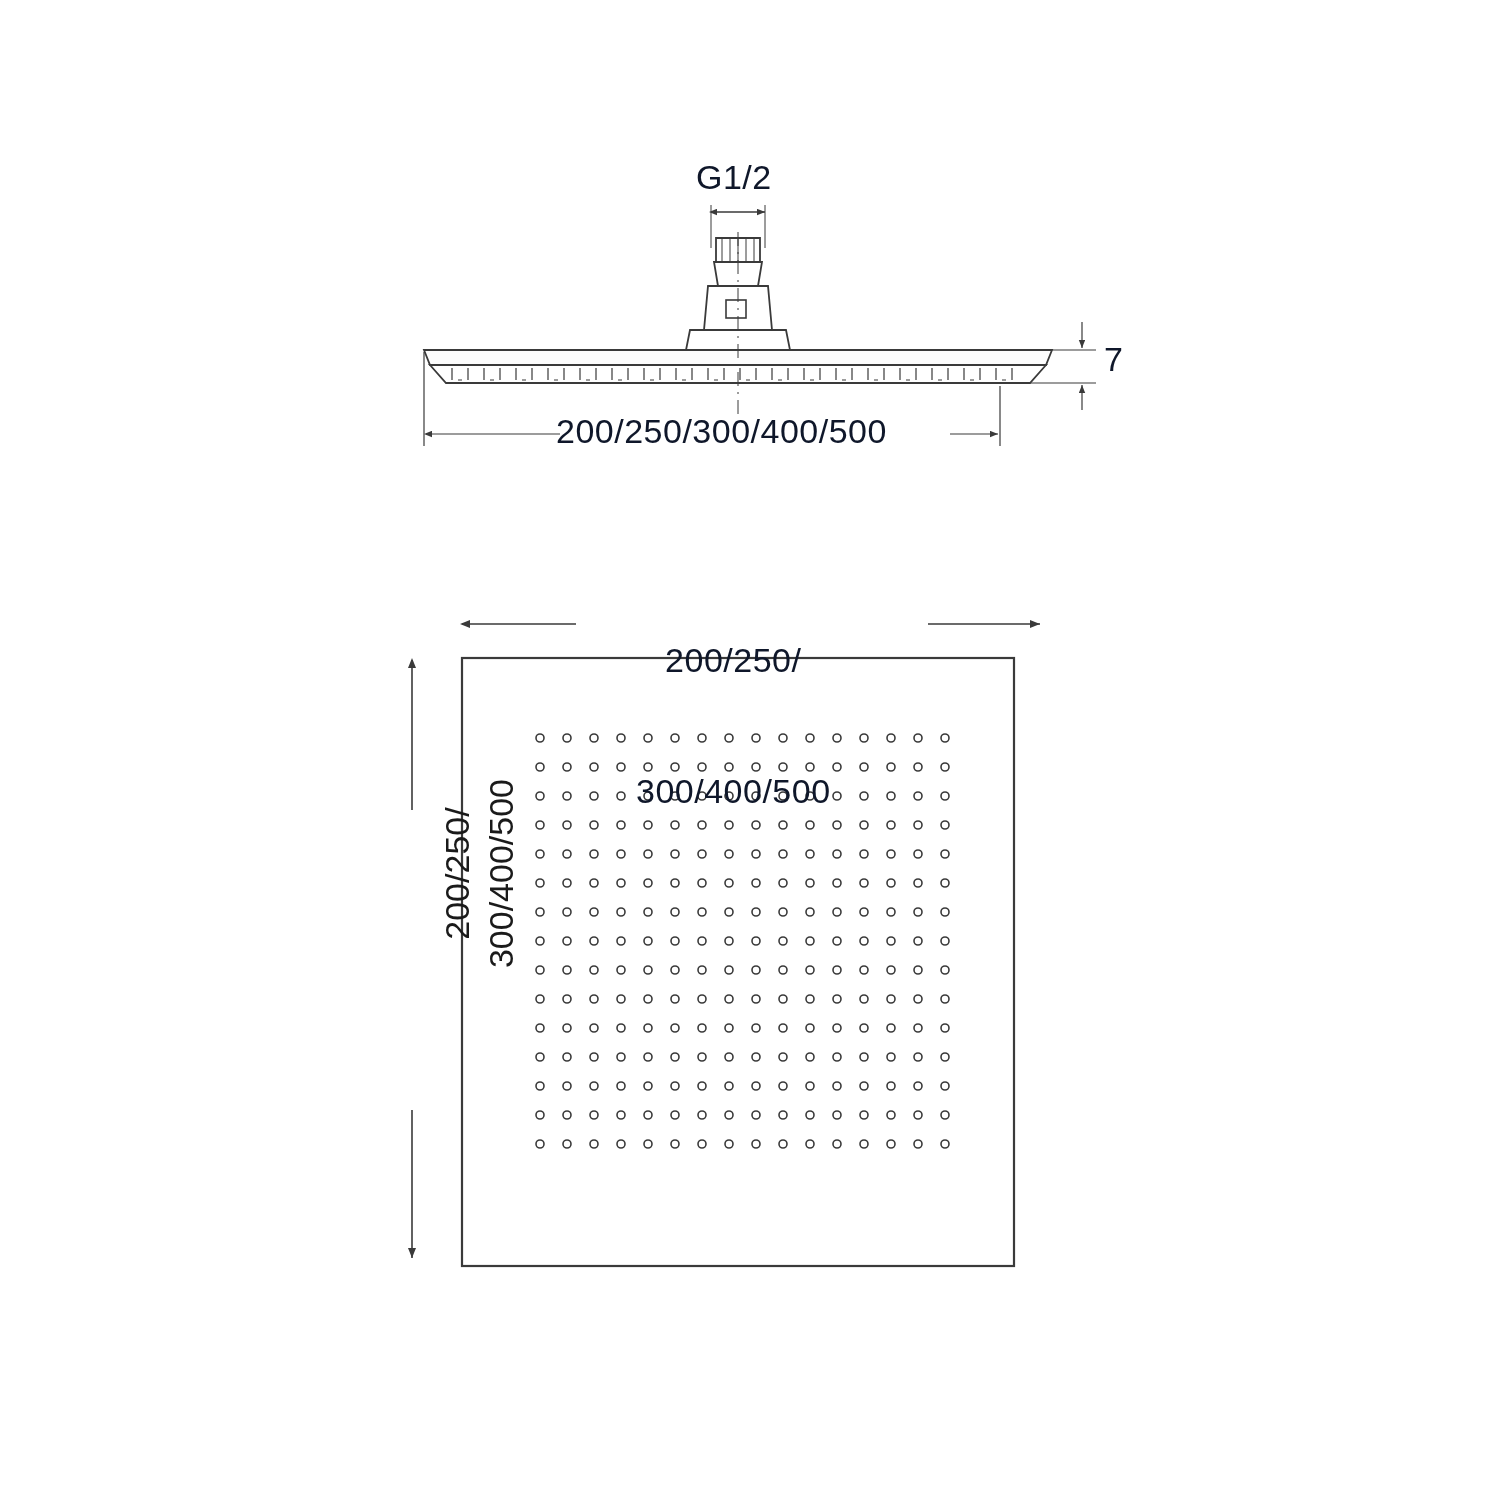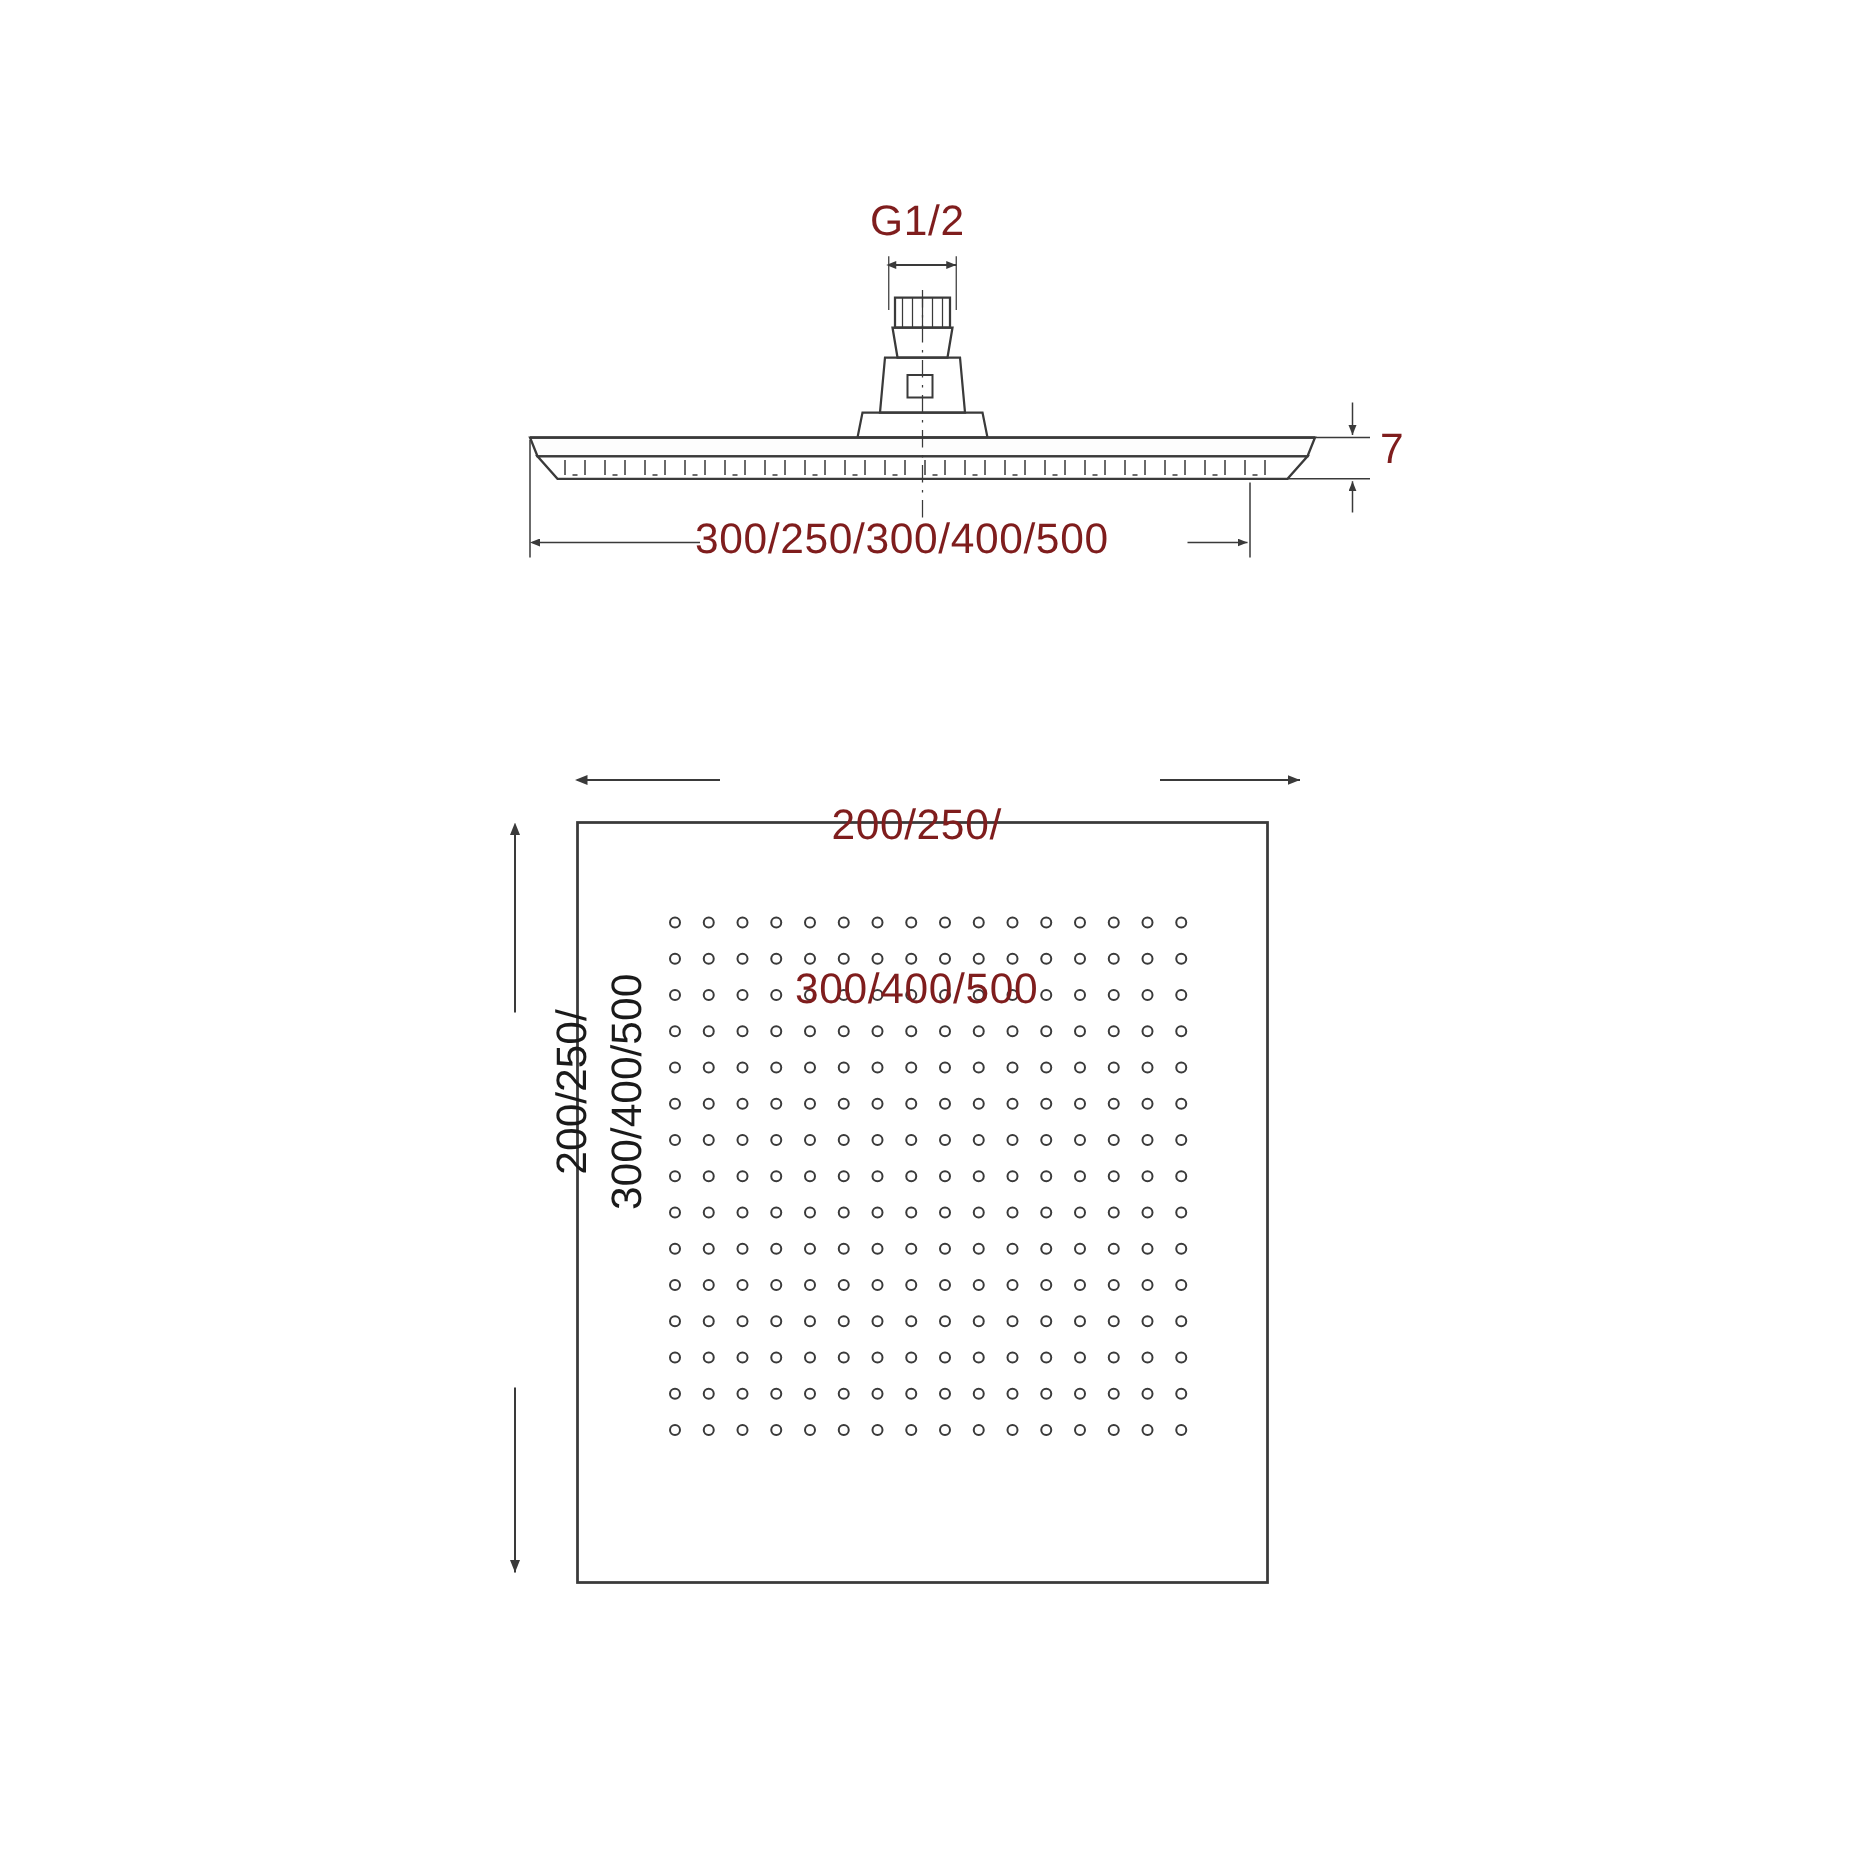--- a/index.html
+++ b/index.html
@@ -17,21 +17,21 @@
   }
   #sheet {
     position: absolute;
     top: 0; left: 0;
     width: 1500px;
     height: 1500px;
   }
   .dim-label {
     position: absolute;
     font-family: "Liberation Sans", sans-serif;
-    color: #7f1d1d;
+    color: #0f172a;
     white-space: pre;
     letter-spacing: 0.5px;
   }
   #lbl-g12 {
     left: 696px;
     top: 158px;
     font-size: 34px;
   }
   #lbl-thickness {
     left: 1104px;
@@ -421,21 +421,21 @@
         <circle cx="864" cy="1144" r="4"></circle>
         <circle cx="891" cy="1144" r="4"></circle>
         <circle cx="918" cy="1144" r="4"></circle>
         <circle cx="945" cy="1144" r="4"></circle>
     </g>
   </g>
 </svg>
 
 <div class="dim-label" id="lbl-g12">G1/2</div>
 <div class="dim-label" id="lbl-thickness">7</div>
-<div class="dim-label" id="lbl-side-width">300/250/300/400/500</div>
+<div class="dim-label" id="lbl-side-width">200/250/300/400/500</div>
 
 <div class="dim-label" id="lbl-top-width">
   <div>200/250/</div>
   <div>300/400/500</div>
 </div>
 
 <div id="lbl-top-height">
   <div>200/250/</div>
   <div>300/400/500</div>
 </div>

